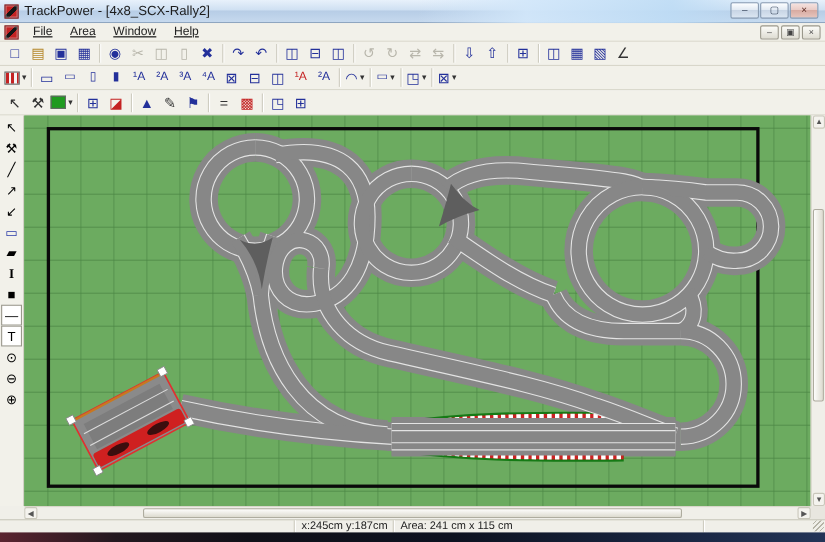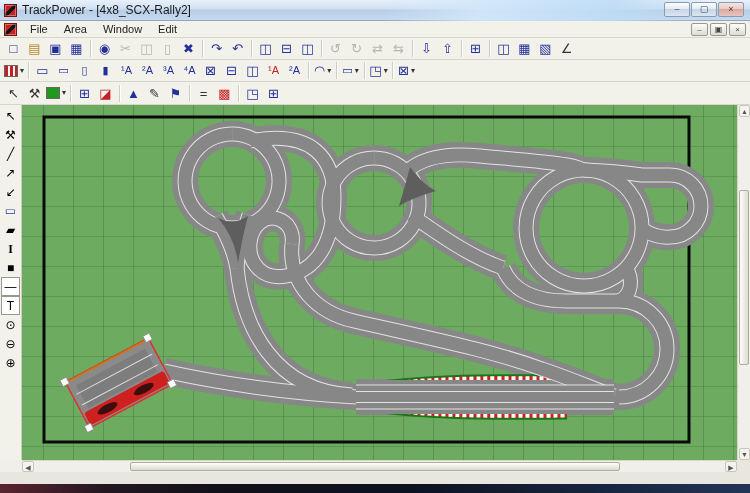--- a/index.html
+++ b/index.html
@@ -108,25 +108,25 @@
     <span id="title-text">TrackPower - [4x8_SCX-Rally2]</span>
     <div id="win-buttons">
         <div class="winbtn">–</div>
         <div class="winbtn">▢</div>
         <div class="winbtn close">×</div>
       </div>
   </div>
 
   <div id="menubar">
     <div class="appicon"></div>
-    <div id="menu-items" style="display:flex;">
+    <div id="menu-items" style="display:flex;text-decoration:underline;">
         <div class="menu-item">File</div>
         <div class="menu-item">Area</div>
         <div class="menu-item">Window</div>
-        <div class="menu-item">Edit</div>
+        <div class="menu-item">Help</div>
       </div>
     <div id="mdi-buttons">
         <div class="mdibtn">–</div>
         <div class="mdibtn">▣</div>
         <div class="mdibtn">×</div>
       </div>
   </div>
 
   <div id="toolbar1" class="toolbar">
       <div class="tbtn">
@@ -475,15 +475,23 @@
     <div id="hthumb" class="sb-thumb"></div>
     <div class="sb-btn" style="right:0;top:0;width:12px;height:11px;line-height:11px;">▶</div>
   </div>
   <div id="vscroll" class="sb-track">
     <div class="sb-btn" style="left:1px;top:0;width:11px;height:12px;line-height:12px;">▲</div>
     <div id="vthumb" class="sb-thumb"></div>
     <div class="sb-btn" style="left:1px;bottom:0;width:11px;height:12px;line-height:12px;">▼</div>
   </div>
   <div id="corner-box"></div>
 
+  <div id="statusbar">
+    <div id="status-cell-0" class="status-cell"></div>
+    <div id="status-cell-1" class="status-cell">x:245cm  y:187cm</div>
+    <div id="status-cell-2" class="status-cell">Area: 241 cm x 115 cm</div>
+    <div id="status-cell-3" class="status-cell">
+      <div id="grip"></div>
+    </div>
+  </div>
 
   <div id="taskbar"></div>
 </div>
 
 </body></html>

